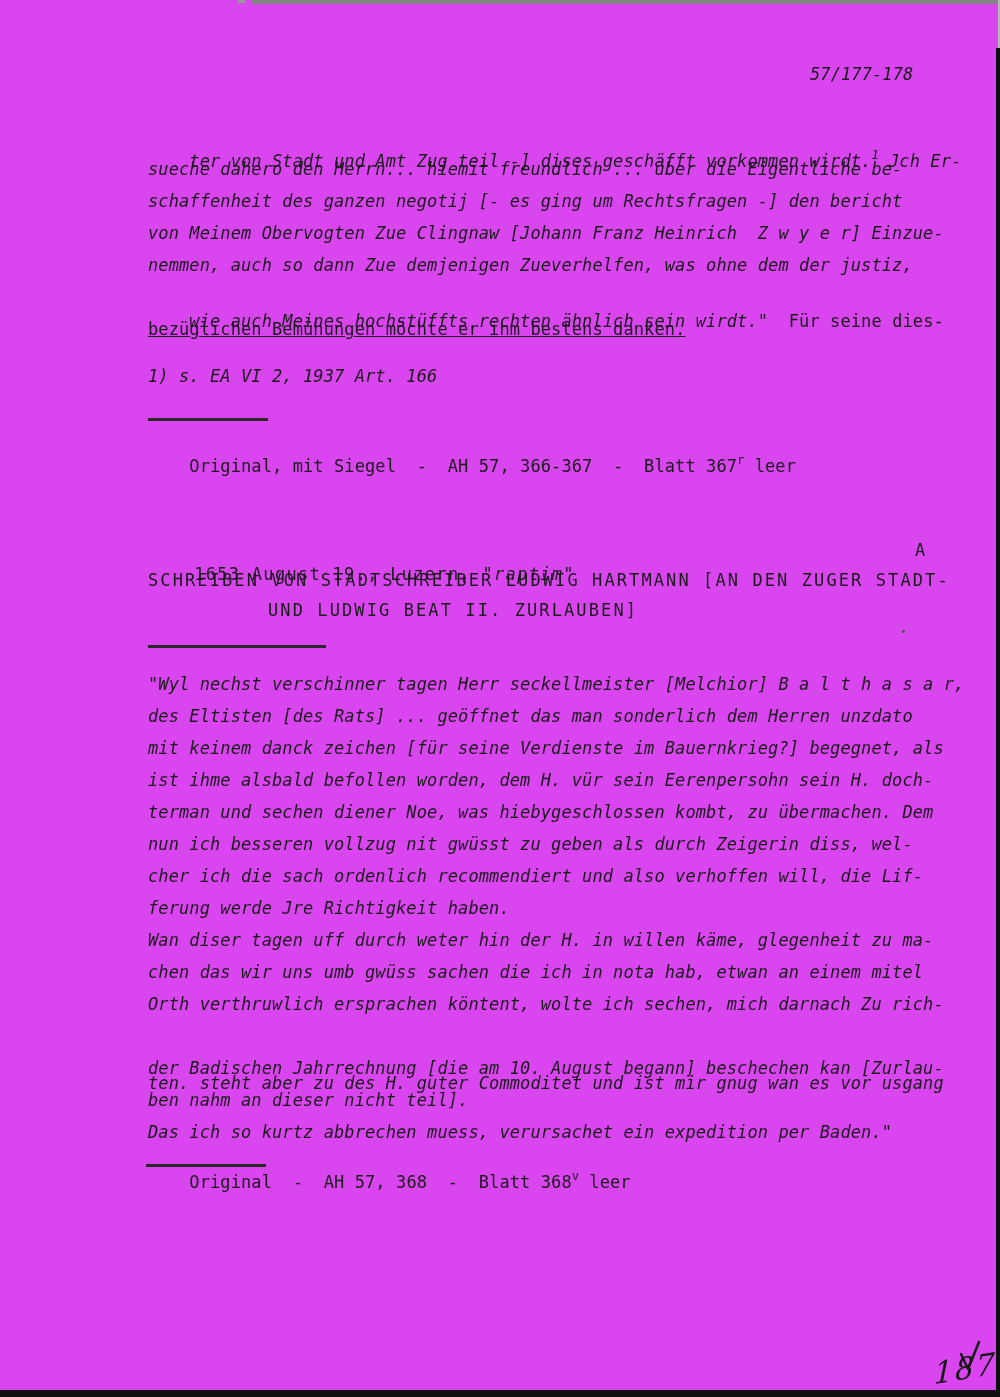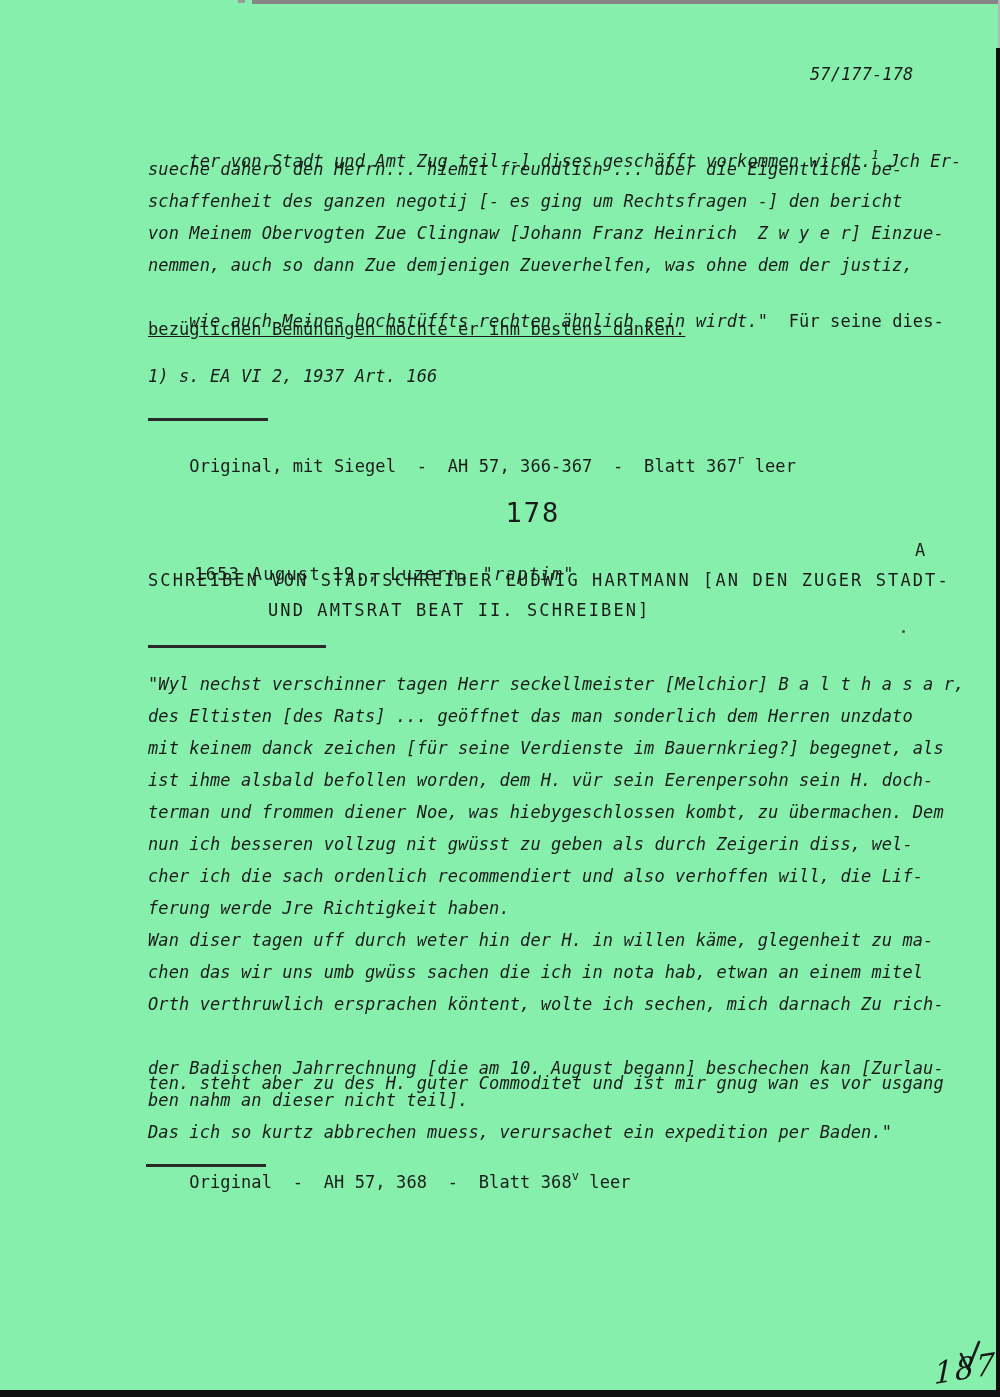--- a/index.html
+++ b/index.html
@@ -1,18 +1,18 @@
 <!DOCTYPE html>
 <html><head>
 <meta charset="utf-8">
 <style>
   html,body{margin:0;padding:0;background:#e8e8e8;}
   .page{
     position:relative;width:1000px;height:1397px;margin:0 auto;
-    background:#86efac;overflow:hidden;
+    background:#d946ef;overflow:hidden;
     font-family:"DejaVu Sans Mono", monospace;color:#1b1b1b;
   }
   .line{
     position:absolute;white-space:pre;
     font-size:17px;line-height:24px;letter-spacing:0.1px;
   }
   .it{font-style:italic;}
   .caps{letter-spacing:2.1px;}
   .datesp{letter-spacing:1.3px;}
   .sup{font-size:12px;position:relative;top:-8px;letter-spacing:0;}
@@ -54,39 +54,38 @@
   </div>
   <div class="line" style="left:148px;top:317px;text-decoration:underline;">bezüglichen Bemühungen möchte er ihm bestens danken.</div>
 
   <div class="line it" style="left:148px;top:364px;">1) s. EA VI 2, 1937 Art. 166</div>
 
   <div class="rule" style="left:148px;top:418px;width:120px;"></div>
   <div class="line" style="left:148px;top:430px;">
     <span>Original, mit Siegel  -  AH 57, 366-367  -  Blatt 367</span><span class="sup">r</span><span> leer</span>
   </div>
 
-  <div class="entrynum" style="left:110px;top:496px;width:846px;">178</div>
 
   <div class="line datesp" style="left:148px;top:538px;">
     <span>1653 August 19., Luzern, </span><span class="it">"raptim"</span>
   </div>
   <div class="line" style="left:915px;top:538px;">A</div>
 
   <div class="line caps" style="left:148px;top:568px;">SCHREIBEN VON STADTSCHREIBER LUDWIG HARTMANN [AN DEN ZUGER STADT-</div>
-  <div class="line caps" style="left:268px;top:598px;">UND AMTSRAT BEAT II. SCHREIBEN]</div>
+  <div class="line caps" style="left:268px;top:598px;">UND LUDWIG BEAT II. ZURLAUBEN]</div>
 
   <div class="speck" style="left:902px;top:630px;"></div>
 
   <div class="rule" style="left:148px;top:645px;width:178px;"></div>
 
   <div class="line it" style="left:148px;top:672px;">"Wyl nechst verschinner tagen Herr seckellmeister [Melchior] B a l t h a s a r,</div>
   <div class="line it" style="left:148px;top:704px;">des Eltisten [des Rats] ... geöffnet das man sonderlich dem Herren unzdato</div>
   <div class="line it" style="left:148px;top:736px;">mit keinem danck zeichen [für seine Verdienste im Bauernkrieg?] begegnet, als</div>
   <div class="line it" style="left:148px;top:768px;">ist ihme alsbald befollen worden, dem H. vür sein Eerenpersohn sein H. doch-</div>
-  <div class="line it" style="left:148px;top:800px;">terman und frommen diener Noe, was hiebygeschlossen kombt, zu übermachen. Dem</div>
+  <div class="line it" style="left:148px;top:800px;">terman und sechen diener Noe, was hiebygeschlossen kombt, zu übermachen. Dem</div>
   <div class="line it" style="left:148px;top:864px;">cher ich die sach ordenlich recommendiert und also verhoffen will, die Lif-</div>
   <div class="line it" style="left:148px;top:832px;">nun ich besseren vollzug nit gwüsst zu geben als durch Zeigerin diss, wel-</div>
   <div class="line it" style="left:148px;top:896px;text-align:center;">ferung werde Jre Richtigkeit haben.</div>
   <div class="line it" style="left:148px;top:928px;">Wan diser tagen uff durch weter hin der H. in willen käme, glegenheit zu ma-</div>
   <div class="line it" style="left:148px;top:960px;">chen das wir uns umb gwüss sachen die ich in nota hab, etwan an einem mitel</div>
   <div class="line it" style="left:148px;top:992px;">Orth verthruwlich ersprachen köntent, wolte ich sechen, mich darnach Zu rich-</div>
   <div class="line it" style="left:148px;top:1024px;margin-top:47px;">ten. steht aber zu des H. guter Commoditet und ist mir gnug wan es vor usgang</div>
   <div class="line it" style="left:148px;top:1056px;">der Badischen Jahrrechnung [die am 10. August begann] beschechen kan [Zurlau-</div>
   <div class="line it" style="left:148px;top:1088px;">ben nahm an dieser nicht teil].</div>
   <div class="line it" style="left:148px;top:1120px;">Das ich so kurtz abbrechen muess, verursachet ein expedition per Baden."</div>

